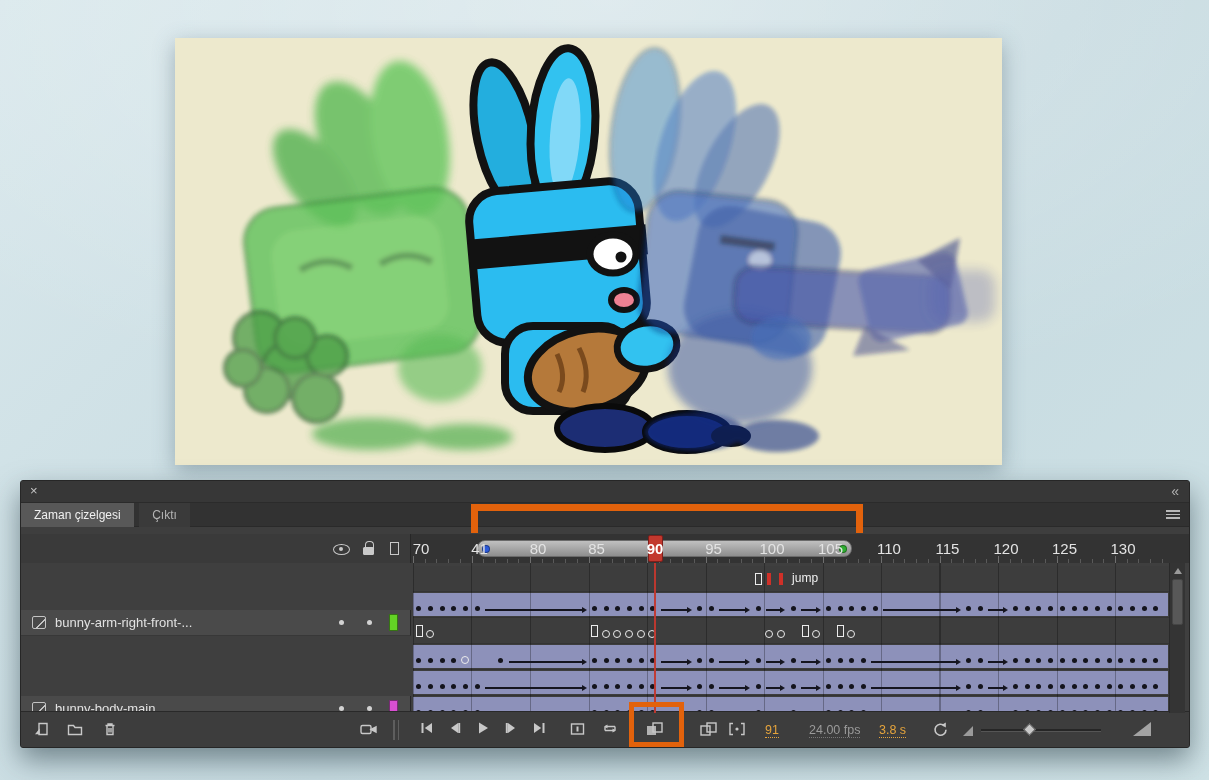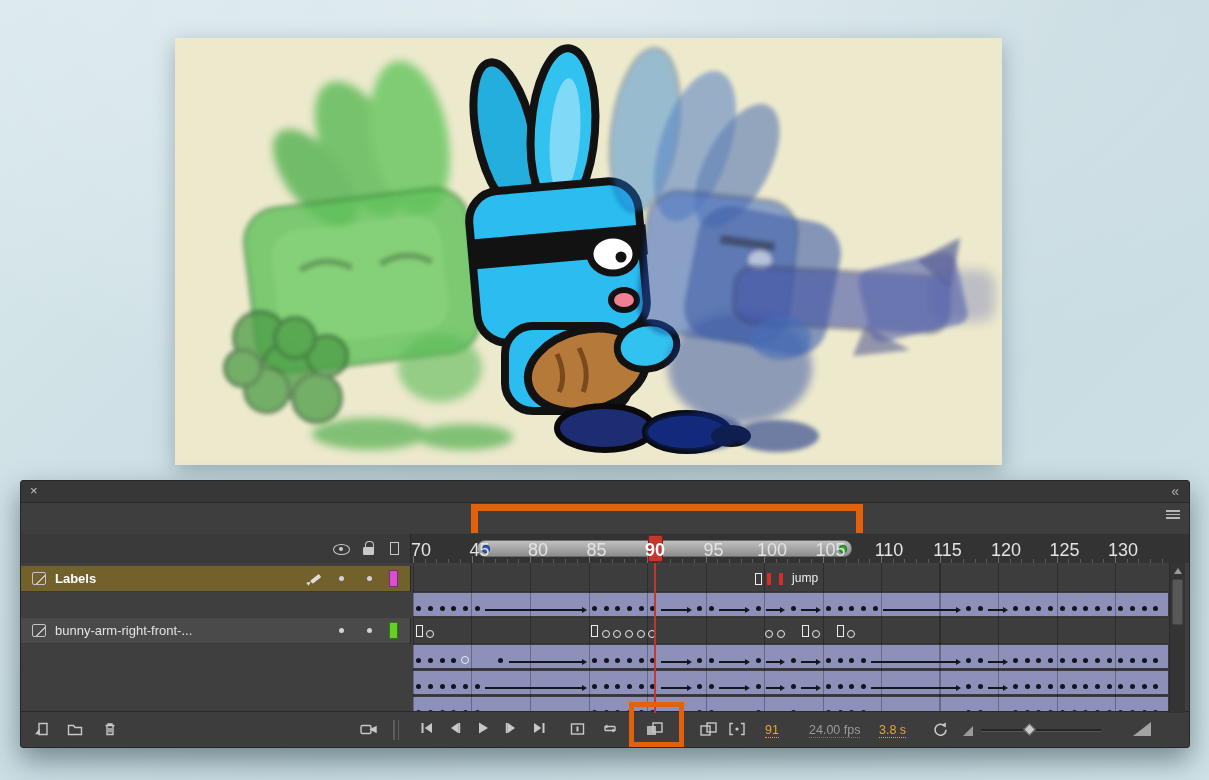--- a/index.html
+++ b/index.html
@@ -43,21 +43,21 @@
   .icon-outline{position:absolute;left:369px;top:8px;width:9px;height:13px;border:1.6px solid #c9c9c9}
 
   .oband{position:absolute;top:6px;height:17px;border-radius:8px;
     background:linear-gradient(#c0c0c0,#8d8d8d);border:1px solid #6a6a6a;z-index:1}
   .odot{position:absolute;top:3.5px;width:8px;height:8px;border-radius:50%;border:1px solid rgba(0,0,0,.35)}
   .odot.start{left:4px;background:var(--onion-start,#2b59d8)}
   .odot.end{right:4px;background:var(--onion-end,#2fae31)}
 
   .rtick{position:absolute;bottom:0;width:1px;height:4px;background:#5a5a5a;z-index:2}
   .rtick.big{height:7px;background:#6e6e6e}
-  .rnum{position:absolute;top:6px;transform:translateX(-50%);font-size:18px;color:#e3e3e3;z-index:4;white-space:nowrap}
+  .rnum{position:absolute;top:6px;transform:translateX(-50%);font-size:15px;color:#e3e3e3;z-index:4;white-space:nowrap}
   .rnum.on-ph{color:#fff;font-weight:bold;z-index:6}
   .phead{position:absolute;top:1px;height:27px;width:15px;background:var(--playhead,#c2382e);
     border:1px solid #7e1e1a;border-radius:2px;z-index:5}
 
   
   .rows{position:absolute;top:82px;left:0;right:0;height:150px;background:#3f3f3f;overflow:hidden}
   .gridlines{position:absolute;left:392px;top:0;width:756px;height:150px;z-index:2;pointer-events:none;
     background:repeating-linear-gradient(to right,rgba(0,0,0,.28) 0 1px,transparent 1px 58.5px)}
   .lrow{position:absolute;left:0;width:390px;height:26px;background:#4a4a4a;
     border-bottom:1px solid #383838;border-right:1px solid #272727;z-index:4}
@@ -206,20 +206,24 @@
   </svg>
 </div>
 
 <div class="panel">
 
   <div class="topbar">
     <span class="close-x">×</span>
     <span class="collapse">«</span>
   </div>
 
+  <div class="tabrow">
+    <span class="tab active">Zaman çizelgesi</span>
+    <span class="tab inactive">Çıktı</span>
+  </div>
   <div class="panel-menu"></div>
 
   <div class="ruler" id="ruler">
     <div class="ruler-left">
       <span class="icon-eye"></span>
       <span class="icon-lock"></span>
       <span class="icon-outline"></span>
     </div>
   <div class="oband" style="left: 456.35px; width: 374.4px;">
         <div class="odot start"></div>
@@ -285,44 +289,36 @@
       <div class="rtick" style="left: 1047.2px;"></div>
       <div class="rtick" style="left: 1058.9px;"></div>
       <div class="rtick" style="left: 1070.6px;"></div>
       <div class="rtick" style="left: 1082.3px;"></div>
       <div class="rtick big" style="left: 1094px;"></div>
       <div class="rtick" style="left: 1105.7px;"></div>
       <div class="rtick" style="left: 1117.4px;"></div>
       <div class="rtick" style="left: 1129.1px;"></div>
       <div class="rtick" style="left: 1140.8px;"></div>
       <span class="rnum" style="left: 400px;">70</span>
-      <span class="rnum" style="left: 458.5px;">45</span>
+      <span class="rnum" style="left: 458.5px;">41</span>
       <span class="rnum" style="left: 517px;">80</span>
       <span class="rnum" style="left: 575.5px;">85</span>
       <span class="rnum on-ph" style="left: 634px;">90</span>
       <span class="rnum" style="left: 692.5px;">95</span>
       <span class="rnum" style="left: 751px;">100</span>
       <span class="rnum" style="left: 809.5px;">105</span>
       <span class="rnum" style="left: 868px;">110</span>
       <span class="rnum" style="left: 926.5px;">115</span>
       <span class="rnum" style="left: 985px;">120</span>
       <span class="rnum" style="left: 1043.5px;">125</span>
       <span class="rnum" style="left: 1102px;">130</span>
     </div>
 
   <div class="rows" id="rows">
     <div class="gridlines"></div>
-  <div class="lrow selected" style="top: 3px;">
-        <span class="licon"></span>
-        <span class="lname">Labels</span>
-        <span class="pencil"></span>
-        <span class="ldot" style="left: 318px;"></span>
-        <span class="ldot" style="left: 346px;"></span>
-        <span class="lswatch" style="background: rgb(217, 79, 210);"></span>
-      </div>
       <div class="trow" style="top: 3px;">
         <div class="khrect" style="left: 341.8px;"></div>
         <div class="kflag" style="left: 354px;"></div>
         <div class="kflag" style="left: 365.7px;"></div>
         <div class="klabel" style="left: 379.08px;">jump</div>
       </div>
       <div class="trow" style="top: 29px;">
         <div class="tspan" style="left: 0px; width: 754.65px;"></div>
         <div class="karr" style="left: 72.2px; width: 97.3px;"></div>
         <div class="karrh" style="left: 168.5px;"></div>
@@ -368,21 +364,21 @@
         <div class="kdot" style="left: 646.85px;"></div>
         <div class="kdot" style="left: 658.55px;"></div>
         <div class="kdot" style="left: 670.25px;"></div>
         <div class="kdot" style="left: 681.95px;"></div>
         <div class="kdot" style="left: 693.65px;"></div>
         <div class="kdot" style="left: 705.35px;"></div>
         <div class="kdot" style="left: 717.05px;"></div>
         <div class="kdot" style="left: 728.75px;"></div>
         <div class="kdot" style="left: 740.45px;"></div>
       </div>
-      <div class="lrow" style="top: 55px; padding-left: 48px;">
+      <div class="lrow" style="top: 47px; padding-left: 48px;">
         <span class="licon"></span>
         <span class="lname">bunny-arm-right-front-...</span>
         <span class="ldot" style="left: 318px;"></span>
         <span class="ldot" style="left: 346px;"></span>
         <span class="lswatch" style="background: rgb(99, 210, 37);"></span>
       </div>
       <div class="trow" style="top: 55px;">
         <div class="khollow" style="left: 13.05px;"></div>
         <div class="khollow" style="left: 188.55px;"></div>
         <div class="khollow" style="left: 200.25px;"></div>
@@ -495,20 +491,27 @@
         <div class="kdot" style="left: 646.85px;"></div>
         <div class="kdot" style="left: 658.55px;"></div>
         <div class="kdot" style="left: 670.25px;"></div>
         <div class="kdot" style="left: 681.95px;"></div>
         <div class="kdot" style="left: 693.65px;"></div>
         <div class="kdot" style="left: 705.35px;"></div>
         <div class="kdot" style="left: 717.05px;"></div>
         <div class="kdot" style="left: 728.75px;"></div>
         <div class="kdot" style="left: 740.45px;"></div>
       </div>
+      <div class="lrow" style="top: 133px;">
+        <span class="licon"></span>
+        <span class="lname">bunny-body-main</span>
+        <span class="ldot" style="left: 318px;"></span>
+        <span class="ldot" style="left: 346px;"></span>
+        <span class="lswatch" style="background: rgb(217, 79, 210);"></span>
+      </div>
       <div class="trow" style="top: 133px;">
         <div class="tspan" style="left: 0px; width: 754.65px;"></div>
         <div class="karrh" style="left: 168.5px;"></div>
         <div class="karrh" style="left: 273.8px;"></div>
         <div class="karrh" style="left: 332.3px;"></div>
         <div class="karrh" style="left: 367.4px;"></div>
         <div class="karrh" style="left: 402.5px;"></div>
         <div class="karrh" style="left: 542.9px;"></div>
         <div class="karrh" style="left: 589.7px;"></div>
         <div class="kdot" style="left: 3.35px;"></div>

